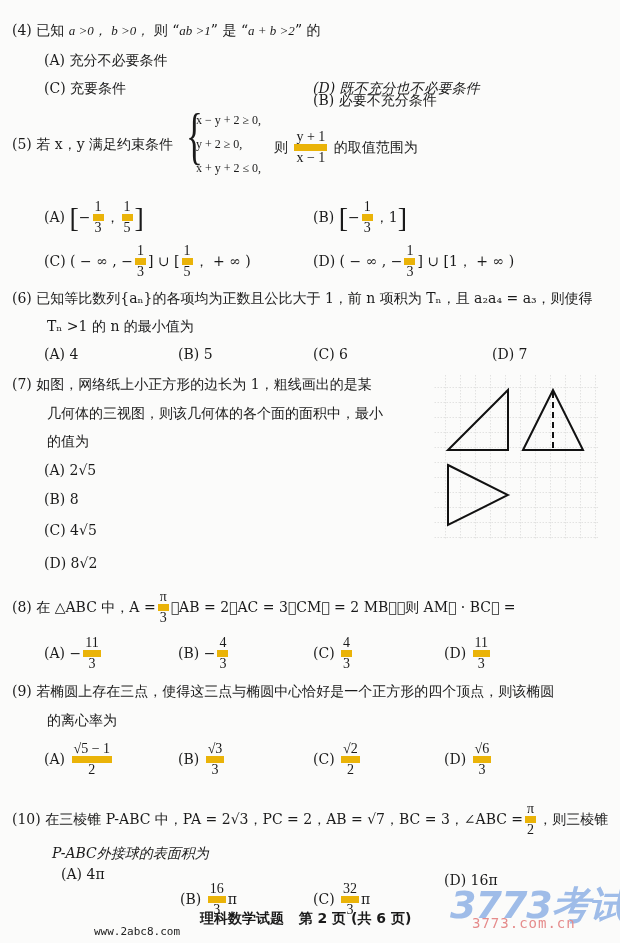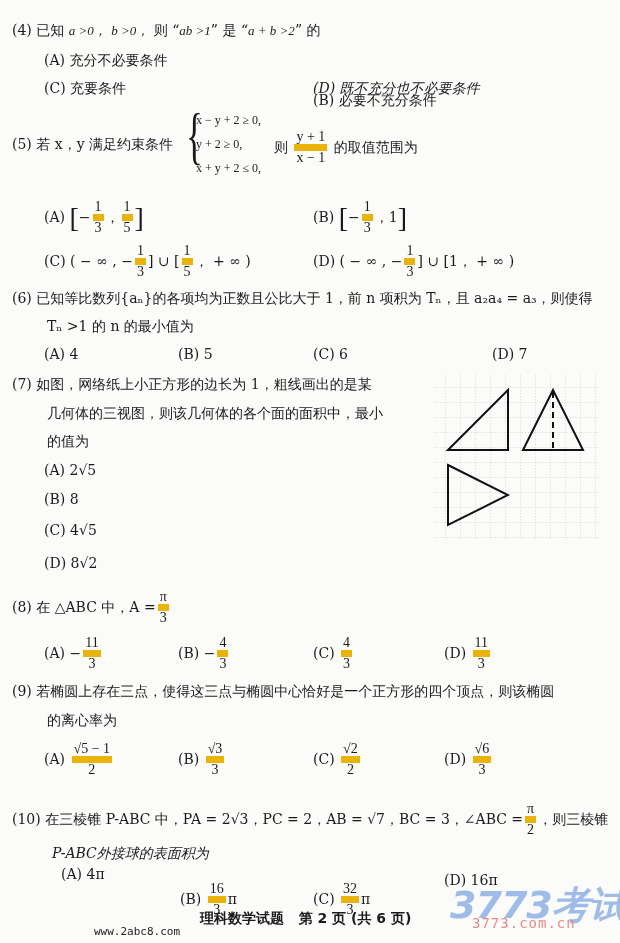--- a/index.html
+++ b/index.html
@@ -103,21 +103,21 @@
     <path d="M18 78 L78 18 L78 78 Z" fill="none" stroke="#111" stroke-width="2"></path>
     <path d="M93 78 L123 18 L153 78 Z" fill="none" stroke="#111" stroke-width="2"></path>
     <line x1="123" y1="20" x2="123" y2="76" stroke="#111" stroke-width="2" stroke-dasharray="6,4"></line>
     <path d="M18 93 L78 123 L18 153 Z" fill="none" stroke="#111" stroke-width="2"></path>
   </svg>
 </div>
 
 <div>
   <div class="abs" style="left:12px;top:590px;">
     <span>(8)</span>
-    <span>在 △ABC 中，A =</span><span class="frac"><span class="num">π</span><span class="den">3</span></span>
+    <span>在 △ABC 中，A =</span><span class="frac"><span class="num">π</span><span class="den">3</span></span><span>，AB = 2，AC = 3，CM⃗ = 2 MB⃗，则 AM⃗ · BC⃗ =</span>
   </div>
   <div class="abs opt" style="left:44px;top:636px;"><span>(A)</span> <span>−</span><span class="frac"><span class="num">11</span><span class="den">3</span></span></div>
   <div class="abs opt" style="left:178px;top:636px;"><span>(B)</span> <span>−</span><span class="frac"><span class="num">4</span><span class="den">3</span></span></div>
   <div class="abs opt" style="left:313px;top:636px;"><span>(C)</span> <span class="frac"><span class="num">4</span><span class="den">3</span></span></div>
   <div class="abs opt" style="left:444px;top:636px;"><span>(D)</span> <span class="frac"><span class="num">11</span><span class="den">3</span></span></div>
 </div>
 
 <div>
   <div class="abs" style="left:12px;top:683px;"><span>(9)</span> <span>若椭圆上存在三点，使得这三点与椭圆中心恰好是一个正方形的四个顶点，则该椭圆</span></div>
   <div class="abs" style="left:47px;top:712px;">的离心率为</div>

